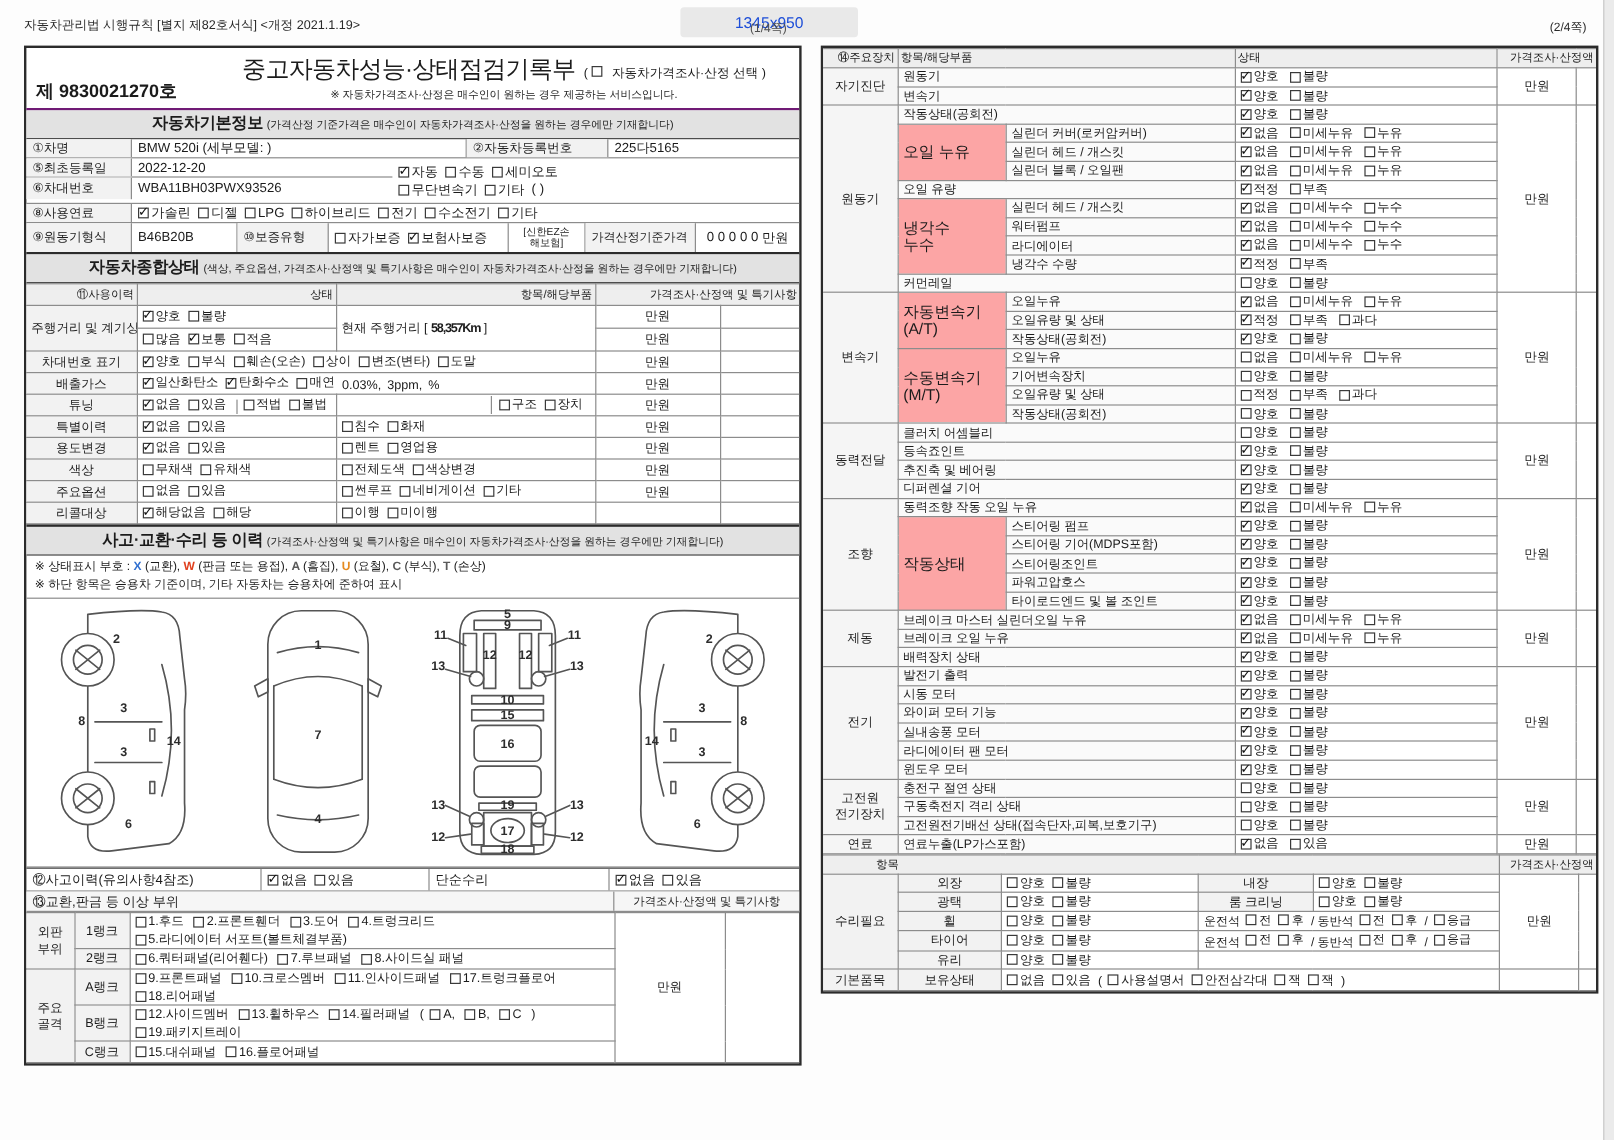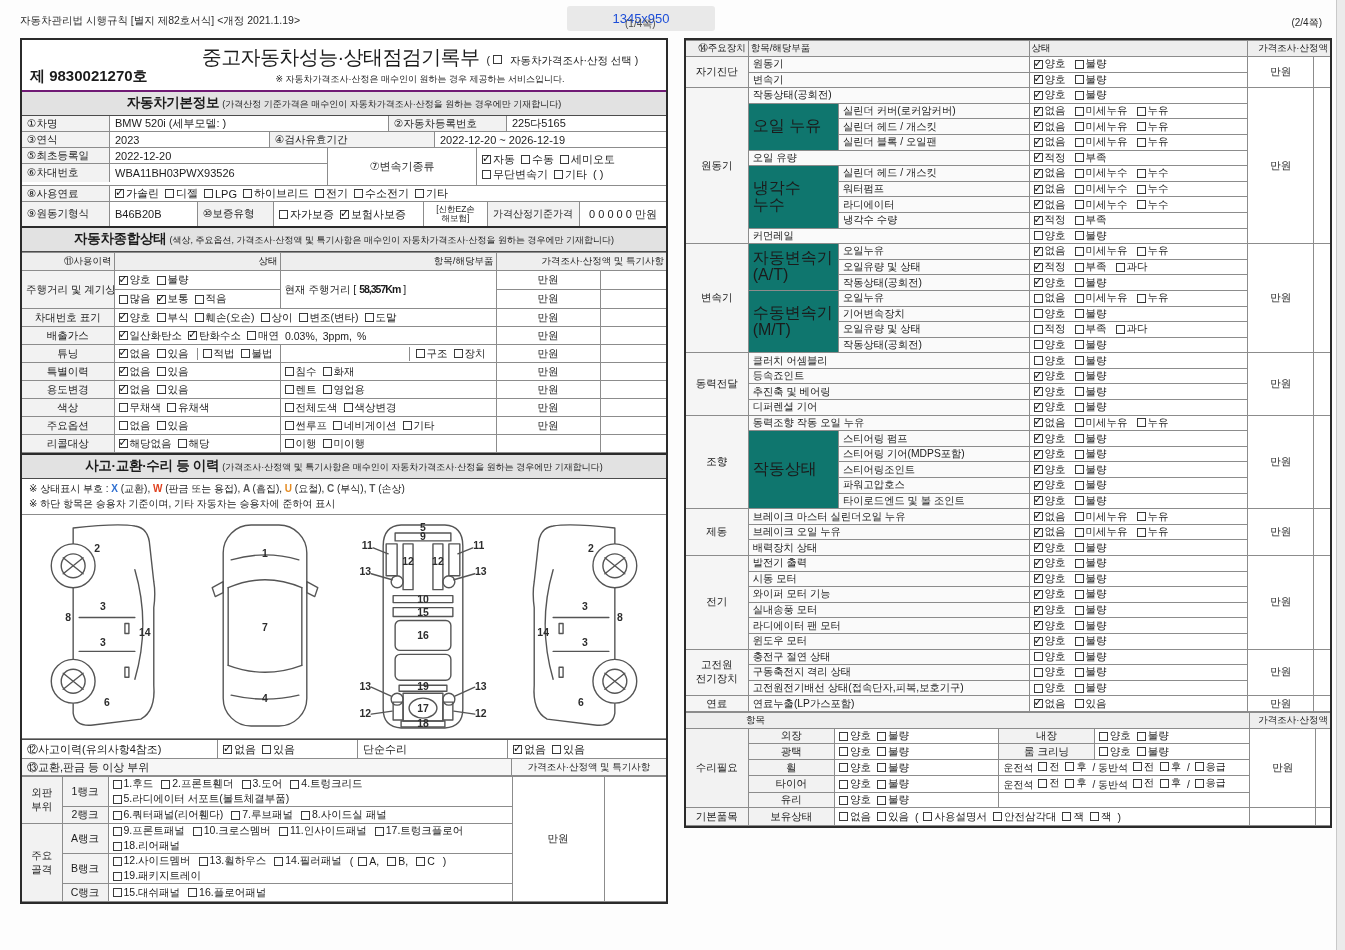--- a/index.html
+++ b/index.html
@@ -55,21 +55,21 @@
   .diag{display:flex;justify-content:space-around;align-items:center;padding:4px 6px;height:224px;border-bottom:1px solid #8c8c8c}
   .diag svg{display:block}
   .dnum{font:bold 10.5px "Liberation Sans","DejaVu Sans",sans-serif;fill:#2d2d2d;text-anchor:middle}
   .car path,.car rect,.car circle,.car ellipse,.car line{fill:none;stroke:#555;stroke-width:1.4;stroke-linejoin:round;stroke-linecap:round}
   .car .wh{fill:#fff}
   .pt td{white-space:normal}
   .pt .optwrap .cb{margin-right:8px}
   
   .dt td{height:15.6px;white-space:nowrap}
   .dt .gc{background:#f5f5f5;text-align:center;white-space:pre-line;font-size:10.5px}
-  .dt .sc{background:#0f766e;font-size:16px;white-space:normal;line-height:1.05}
+  .dt .sc{background:#fca5a5;font-size:13px;white-space:normal;line-height:1.05}
   .dt .ic{background:#fafafa;font-size:10.3px}
   .dt .stc .cb{margin-right:9px}
   .gs td{border-top:1.5px solid #555}
   
   .et td{height:15.5px;white-space:nowrap}
 </style>
 </head>
 <body>
 
 <div class="edge"></div>
@@ -102,38 +102,31 @@
     <b>자동차기본정보</b>
     <small>(가격산정 기준가격은 매수인이 자동차가격조사·산정을 원하는 경우에만 기재합니다)</small>
   </div>
   <div>
     <div class="fr h19">
       <div class="fc lab" style="width:88px">①차명</div>
       <div class="fc" style="width:279px">BMW 520i (세부모델: )</div>
       <div class="fc lab" style="width:118px">②자동차등록번호</div>
       <div class="fc last" style="width:159px">225다5165</div>
     </div>
-    <div class="fr h19">
-      <div class="fc lab" style="width:88px">③연식</div>
-      <div class="fc" style="width:160px">2023</div>
-      <div class="fc lab" style="width:165px">④검사유효기간</div>
-      <div class="fc last" style="width:231px">2022-12-20 ~ 2026-12-19</div>
-    </div>
     <div class="fr h38">
       <div style="width:305px;display:flex;flex-direction:column">
         <div class="fr h19" style="border-bottom:1px solid #8c8c8c">
           <div class="fc lab" style="width:88px">⑤최초등록일</div>
           <div class="fc" style="width:217px;border-right:0">2022-12-20</div>
         </div>
         <div class="fr" style="height:18px;border-bottom:0">
           <div class="fc lab" style="width:88px">⑥차대번호</div>
           <div class="fc" style="width:217px;border-right:0">WBA11BH03PWX93526</div>
         </div>
       </div>
-      <div class="fc cent" style="width:150px;border-left:1px solid #8c8c8c">⑦변속기종류</div>
       <div class="fc last stack" style="width:189px;align-items:flex-start">
         <span class="optwrap">
             <span class="cb ck">
               <span class="bx"></span>
               <span class="lb">자동</span>
             </span>
             <span class="cb">
               <span class="bx"></span>
               <span class="lb">수동</span>
             </span>
@@ -1235,21 +1228,21 @@
         <col style="width:62px">
         <col style="width:86px">
         <col style="width:164px">
         <col style="width:95px">
         <col style="width:155px">
         <col style="width:66px">
         <col style="width:14px">
       </colgroup>
     <tbody>
         <tr class="hr">
-      <td colspan="5" style="text-align:left;padding-left:60px">항목</td>
+      <td colspan="5" style="text-align:left;padding-left:44px">항목</td>
       <td colspan="2">가격조사·산정액</td>
     </tr>
     <tr>
       <td class="labc" rowspan="5">수리필요</td>
       <td class="labc">외장</td>
       <td><span class="cb">
               <span class="bx"></span>
               <span class="lb">양호</span>
             </span><span class="cb">
               <span class="bx"></span>

